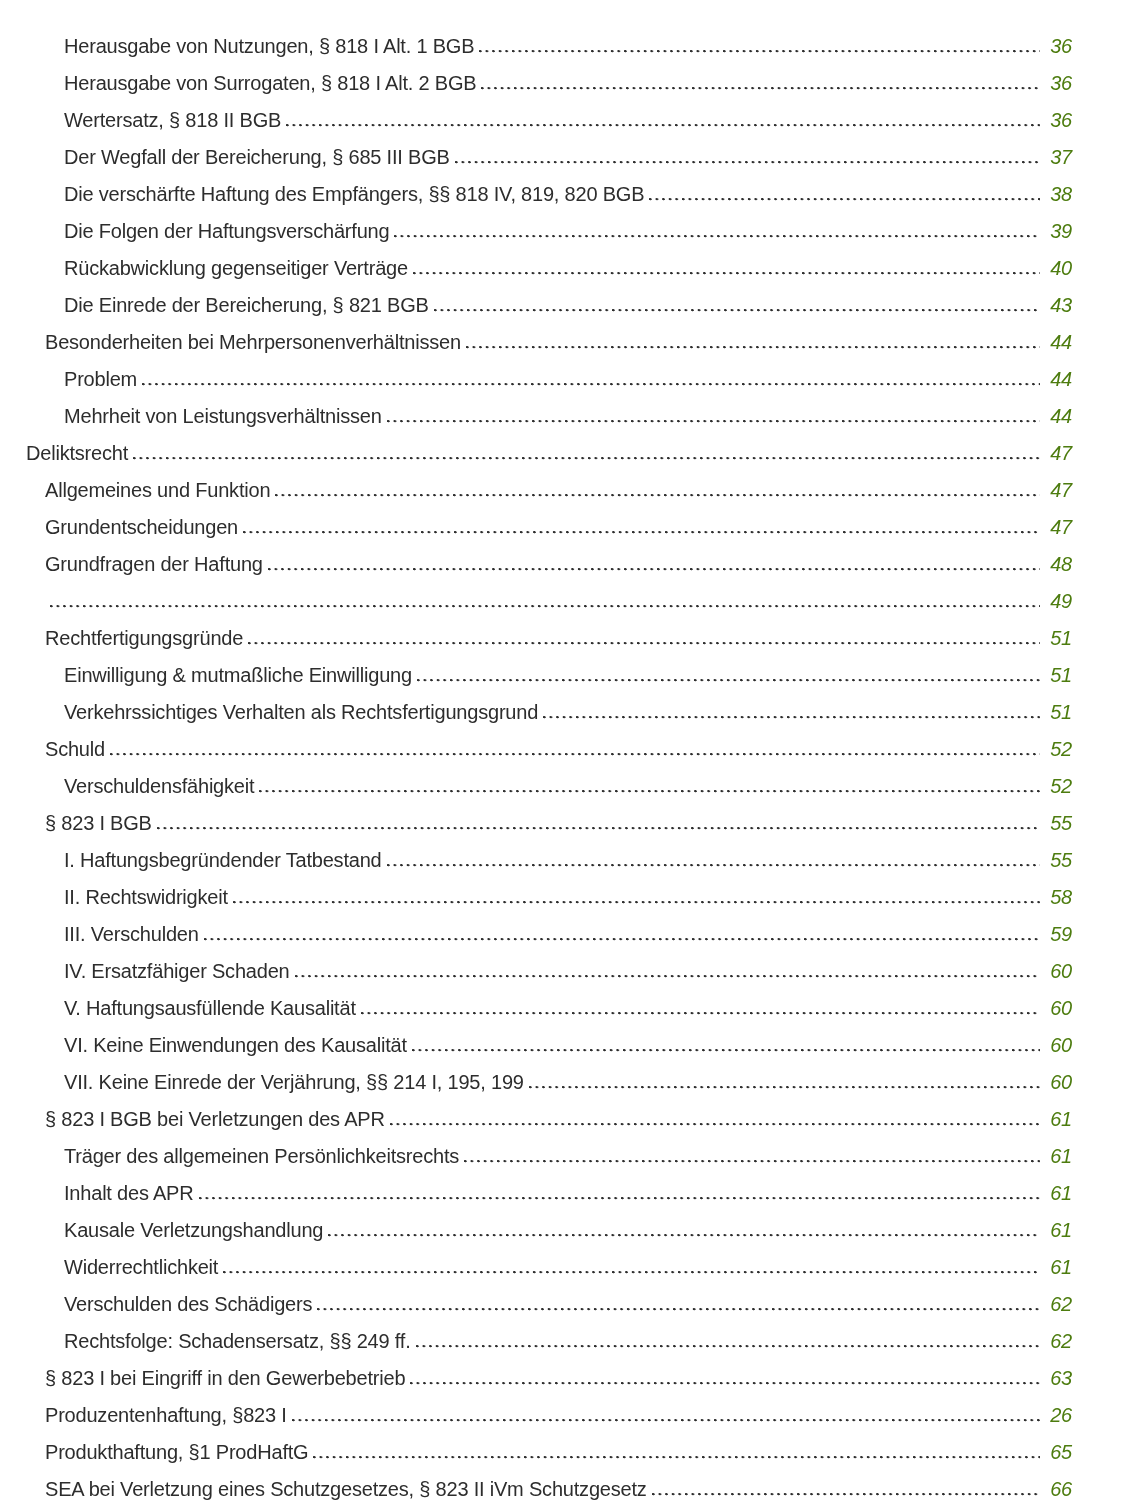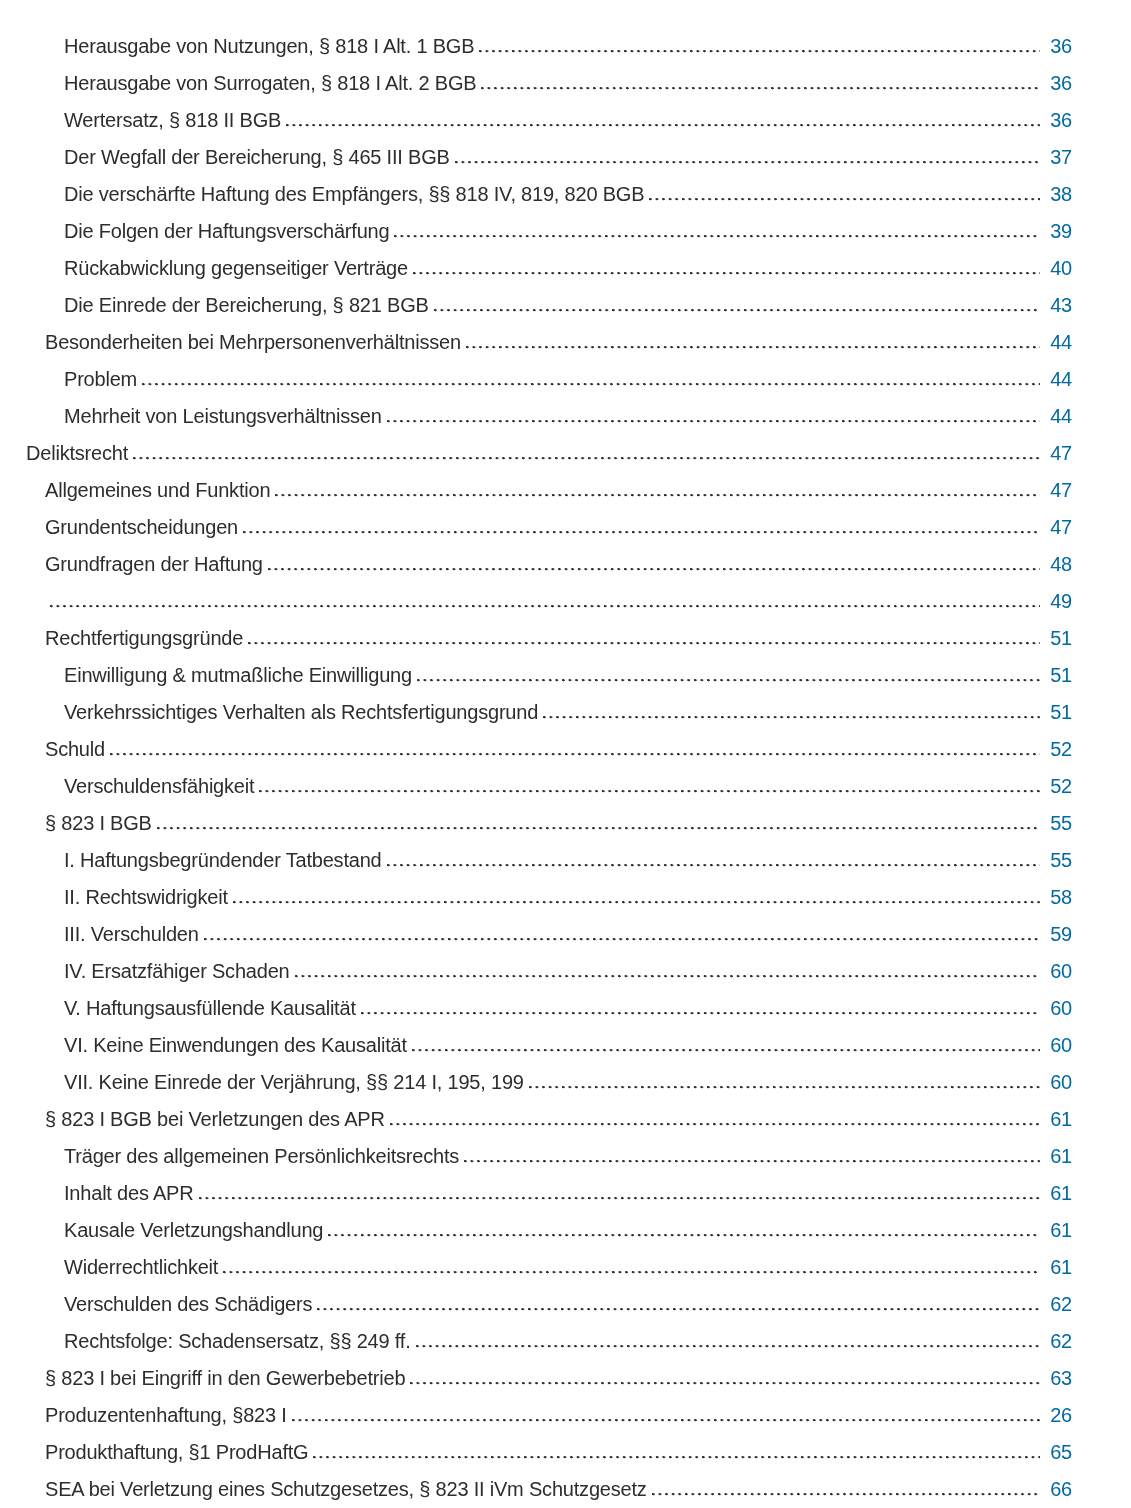--- a/index.html
+++ b/index.html
@@ -41,21 +41,22 @@
     margin: 0 8px 0 5px;
     background-image: radial-gradient(circle at 1.3px 2.2px, #2d2d2d 1.05px, rgba(0,0,0,0) 1.4px);
     background-size: 6.6px 4px;
     background-repeat: repeat-x;
     background-position: left bottom;
   }
   .toc-row .pagenum {
     flex: 0 0 auto;
     min-width: 24px;
     text-align: right;
-    color: #0369a1;
+    color: #4d7c0f;
+    font-style: italic;
   }
   .toc-row.lvl-0 { padding-left: 0; justify-content: flex-end; }
   .toc-row.lvl-1 { padding-left: 19px; }
   .toc-row.lvl-2 { padding-left: 38px; }
 </style>
 </head>
 <body>
 
 <main class="toc-page">
   <div id="toc-list">
@@ -68,21 +69,21 @@
     <span class="label">Herausgabe von Surrogaten, § 818 I Alt. 2 BGB</span>
     <span class="dots"></span>
     <span class="pagenum">36</span>
   </div>
       <div class="toc-row lvl-2">
     <span class="label">Wertersatz, § 818 II BGB</span>
     <span class="dots"></span>
     <span class="pagenum">36</span>
   </div>
       <div class="toc-row lvl-2">
-    <span class="label">Der Wegfall der Bereicherung, § 465 III BGB</span>
+    <span class="label">Der Wegfall der Bereicherung, § 685 III BGB</span>
     <span class="dots"></span>
     <span class="pagenum">37</span>
   </div>
       <div class="toc-row lvl-2">
     <span class="label">Die verschärfte Haftung des Empfängers, §§ 818 IV, 819, 820 BGB</span>
     <span class="dots"></span>
     <span class="pagenum">38</span>
   </div>
       <div class="toc-row lvl-2">
     <span class="label">Die Folgen der Haftungsverschärfung</span>

